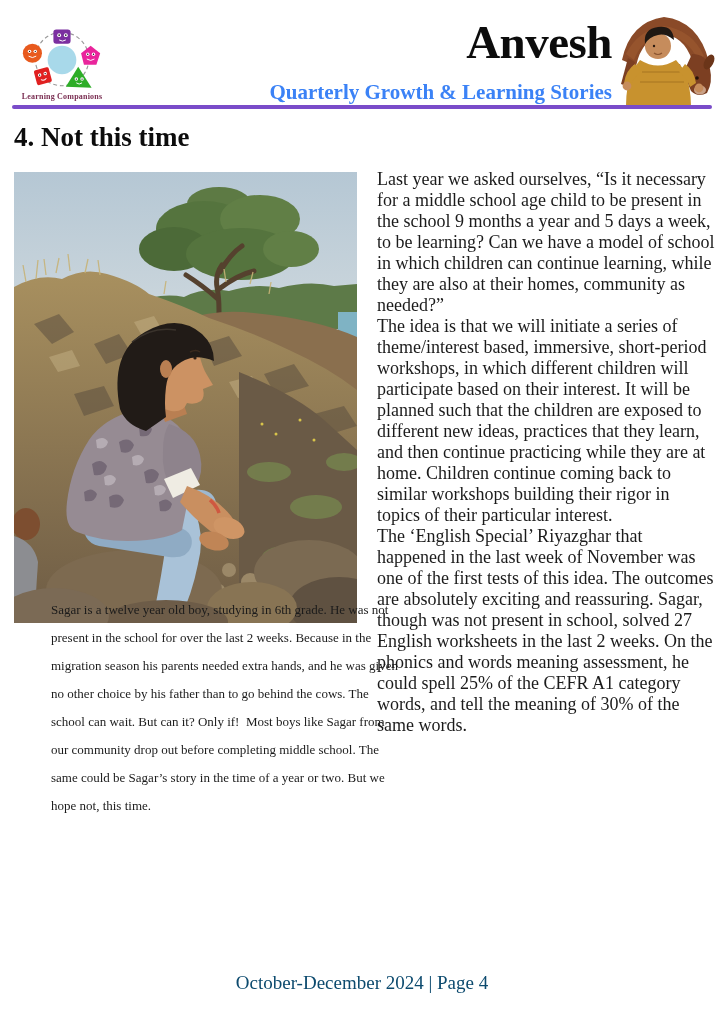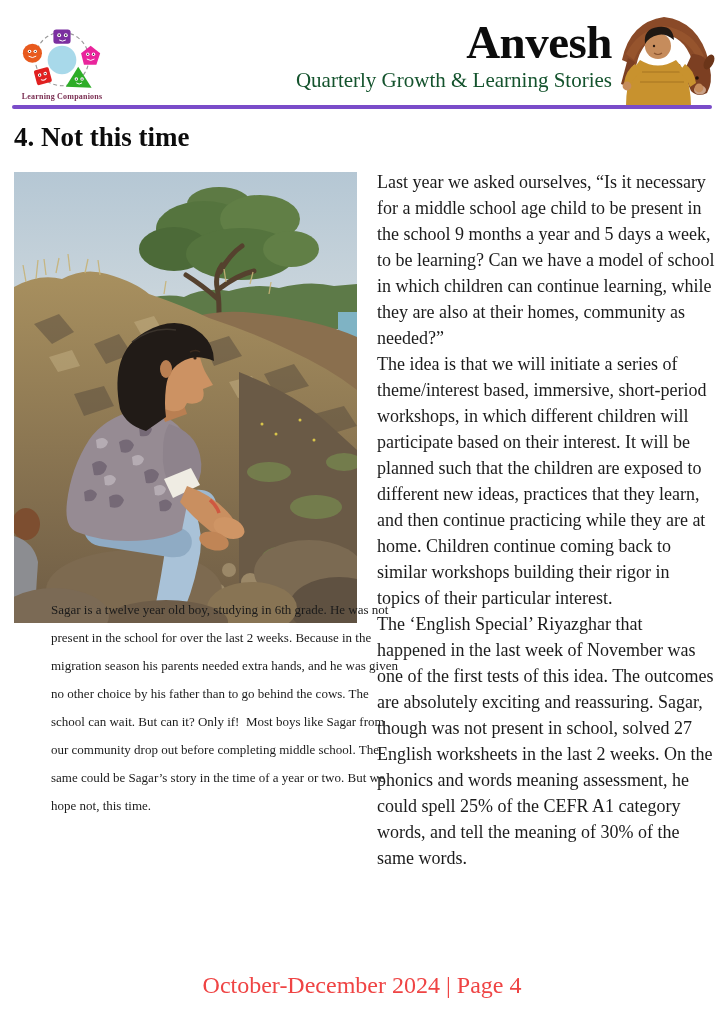--- a/index.html
+++ b/index.html
@@ -5,37 +5,37 @@
   html,body{margin:0;padding:0;background:#fff;}
   .page{position:relative;width:724px;height:1024px;background:#ffffff;overflow:hidden;
         font-family:"Liberation Serif", serif;color:#1b1b1b;}
 
   
   .logo{position:absolute;left:20px;top:28px;width:84px;text-align:center;}
   .logo svg{display:block;margin:0 auto;}
   .logo-caption{font-size:8px;font-weight:bold;color:#7a2e52;margin-top:2px;letter-spacing:.2px;}
   .title-block{position:absolute;right:112px;top:18px;text-align:right;}
   .main-title{font-size:47px;font-weight:bold;line-height:1.05;color:#0c0c0c;letter-spacing:-.5px;}
-  .subtitle{font-size:21px;font-weight:normal;color:#14532d;white-space:nowrap;margin-top:1px;}
+  .subtitle{font-size:21px;font-weight:bold;color:#3b82f6;white-space:nowrap;margin-top:13px;}
   .header-photo{position:absolute;right:6px;top:2px;width:106px;height:104px;}
   .rule{position:absolute;left:12px;right:12px;top:105px;height:4px;background:#7a4cc9;border-radius:2px;}
 
   
   .heading{position:absolute;left:14px;top:122px;font-size:27px;font-weight:bold;color:#0c0c0c;}
   .article-photo{position:absolute;left:14px;top:172px;width:343px;height:451px;}
   .article-photo svg{display:block;}
 
   .col{position:absolute;}
   .col p{margin:0;white-space:pre-wrap;}
   .left-col{left:14px;top:596px;width:350px;font-size:13px;line-height:28px;margin-left:37px;}
-  .right-col{left:377px;top:169px;width:338px;font-size:18px;line-height:26px;}
+  .right-col{left:377px;top:169px;width:338px;font-size:18px;line-height:21px;}
 
   
   .footer{position:absolute;left:0;right:0;top:972px;text-align:center;
-          font-size:24px;color:#ef4444;}
+          font-size:19px;color:#0c4a6e;}
 </style>
 </head>
 <body>
 
 <div class="page">
 
   <div class="logo">
     <svg width="84" height="62" viewBox="0 0 88 64">
       <circle cx="44" cy="32" r="28" fill="none" stroke="#9a9a9a" stroke-width="1.2" stroke-dasharray="4 3"></circle>
       <circle cx="44" cy="33" r="15" fill="#a8d9ea"></circle>

